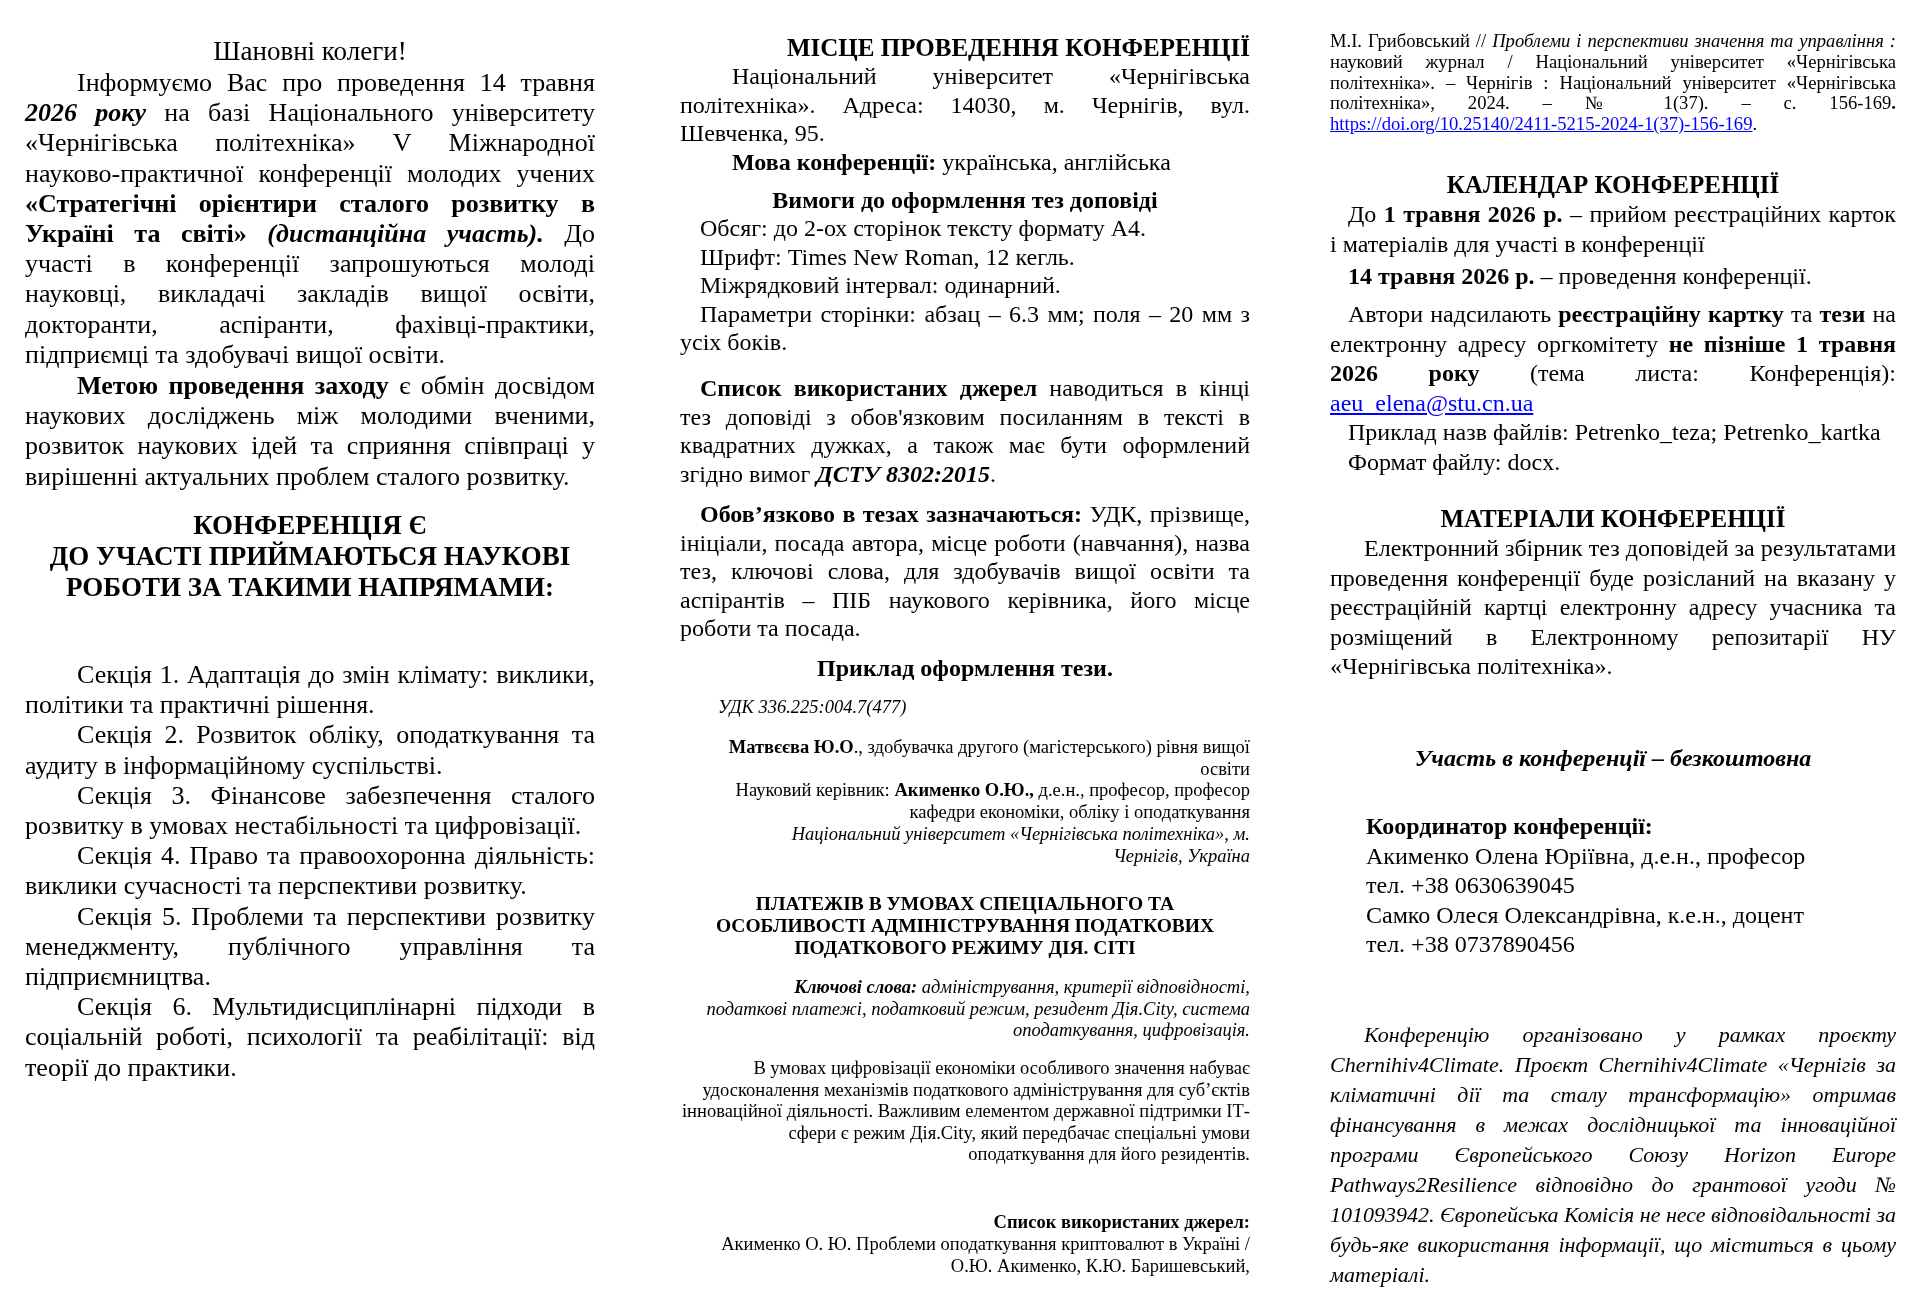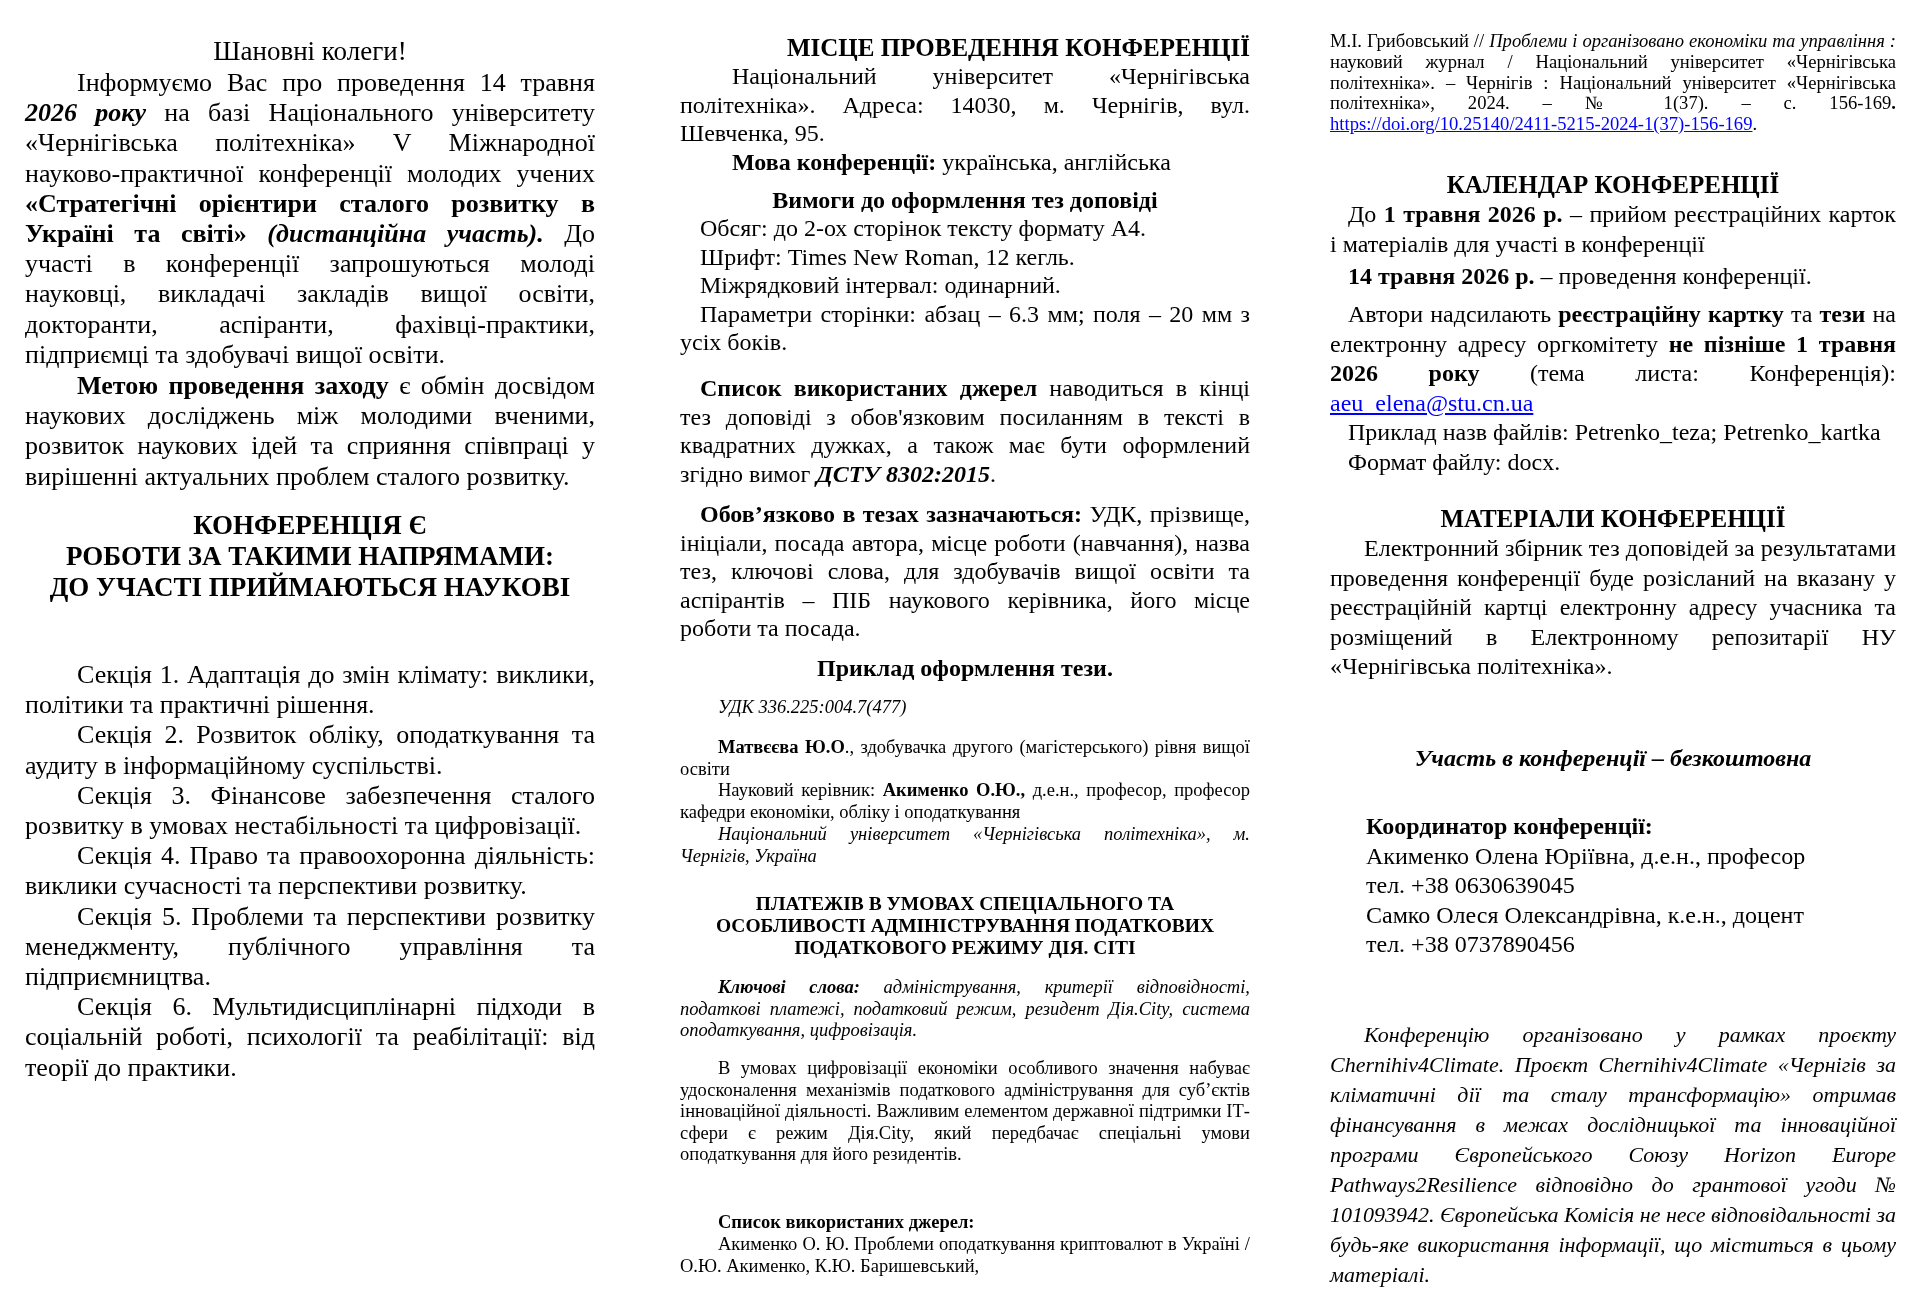--- a/index.html
+++ b/index.html
@@ -16,21 +16,21 @@
   
   #col-left { left: 25px; width: 570px; font-size: 26px; line-height: 30.2px; }
   #col-left .h1 { font-size: 27px; font-weight: normal; }
   #col-left .h2 { font-size: 27px; font-weight: bold; line-height: 31px; }
 
   
   #col-mid { left: 680px; width: 570px; font-size: 24px; line-height: 28.6px; }
   #col-mid .h1 { font-size: 25px; font-weight: bold; text-align: right; }
   #col-mid .small { font-size: 18.5px; line-height: 21.5px; }
   #col-mid .smallh { font-size: 19.5px; line-height: 22px; font-weight: bold; }
-  #col-mid .ind2 { text-indent: 38px; }
+  #col-mid .ind2 { text-indent: 38px; text-align: right; }
   #col-mid .ind1 { text-indent: 20px; }
 
   
   #col-right { left: 1330px; width: 566px; font-size: 24px; line-height: 29.6px; }
   #col-right .small { font-size: 18.6px; line-height: 20.8px; }
   #col-right .h1 { font-size: 25px; font-weight: bold; }
   #col-right .ind1 { text-indent: 18px; }
   #col-right .ind2 { text-indent: 34px; }
 </style>
 </head>
@@ -42,22 +42,22 @@
   <div class="blk j ind" style="top:68px">
     <span>Інформуємо Вас про проведення 14 травня </span><b><i>2026 року</i></b><span> на базі Національного університету «Чернігівська політехніка» V Міжнародної науково-практичної конференції молодих учених </span><b>«Стратегічні орієнтири сталого розвитку в Україні та світі»</b><b><i> (дистанційна участь).</i></b><span> До участі в конференції запрошуються молоді науковці, викладачі закладів вищої освіти, докторанти, аспіранти, фахівці-практики, підприємці та здобувачі вищої освіти.</span>
   </div>
 
   <div class="blk j ind" style="top:371px">
     <b>Метою проведення заходу</b><span> є обмін досвідом наукових досліджень між молодими вченими, розвиток наукових ідей та сприяння співпраці у вирішенні актуальних проблем сталого розвитку.</span>
   </div>
 
   <div class="blk c h2" style="top:510px">
     <div>КОНФЕРЕНЦІЯ Є</div>
+    <div>ДО УЧАСТІ ПРИЙМАЮТЬСЯ НАУКОВІ</div>
     <div>РОБОТИ ЗА ТАКИМИ НАПРЯМАМИ:</div>
-    <div>ДО УЧАСТІ ПРИЙМАЮТЬСЯ НАУКОВІ</div>
   </div>
 
   <div class="blk" style="top:660px">
     <div class="j ind">Секція 1. Адаптація до змін клімату: виклики, політики та практичні рішення.</div>
     <div class="j ind">Секція 2. Розвиток обліку, оподаткування та аудиту в інформаційному суспільстві.</div>
     <div class="j ind">Секція 3. Фінансове забезпечення сталого розвитку в умовах нестабільності та цифровізації.</div>
     <div class="j ind">Секція 4. Право та правоохоронна діяльність: виклики сучасності та перспективи розвитку.</div>
     <div class="j ind">Секція 5. Проблеми та перспективи розвитку менеджменту, публічного управління та підприємництва.</div>
     <div class="j ind">Секція 6. Мультидисциплінарні підходи в соціальній роботі, психології та реабілітації: від теорії до практики.</div>
   </div>
@@ -109,21 +109,21 @@
   </div>
 
   <div class="blk small j ind2" style="top:1058px">В умовах цифровізації економіки особливого значення набуває удосконалення механізмів податкового адміністрування для суб’єктів інноваційної діяльності. Важливим елементом державної підтримки ІТ-сфери є режим Дія.City, який передбачає спеціальні умови оподаткування для його резидентів.</div>
 
   <div class="blk small b ind2" style="top:1212px">Список використаних джерел:</div>
   <div class="blk small j ind2" style="top:1234px">Акименко О. Ю. Проблеми оподаткування криптовалют в Україні / О.Ю. Акименко, К.Ю. Баришевський,</div>
 </div>
 
 <div class="col" id="col-right">
   <div class="blk small j" style="top:31px">
-    <span>М.І. Грибовський // </span><i>Проблеми і організовано економіки та управління :</i><span> науковий журнал / Національний університет «Чернігівська політехніка». – Чернігів : Національний університет «Чернігівська політехніка», 2024. – № 1(37). – с. 156-169</span><b>. </b><a class="link" href="#">https://doi.org/10.25140/2411-5215-2024-1(37)-156-169</a><span>.</span>
+    <span>М.І. Грибовський // </span><i>Проблеми і перспективи значення та управління :</i><span> науковий журнал / Національний університет «Чернігівська політехніка». – Чернігів : Національний університет «Чернігівська політехніка», 2024. – № 1(37). – с. 156-169</span><b>. </b><a class="link" href="#">https://doi.org/10.25140/2411-5215-2024-1(37)-156-169</a><span>.</span>
   </div>
 
   <div class="blk c h1" style="top:170px">КАЛЕНДАР КОНФЕРЕНЦІЇ</div>
   <div class="blk j ind1" style="top:200px">
     <span>До </span><b>1 травня 2026 р.</b><span> – прийом реєстраційних карток і матеріалів для участі в конференції</span>
   </div>
   <div class="blk ind1" style="top:262px">
     <b>14 травня 2026 р.</b><span> – проведення конференції.</span>
   </div>
 

